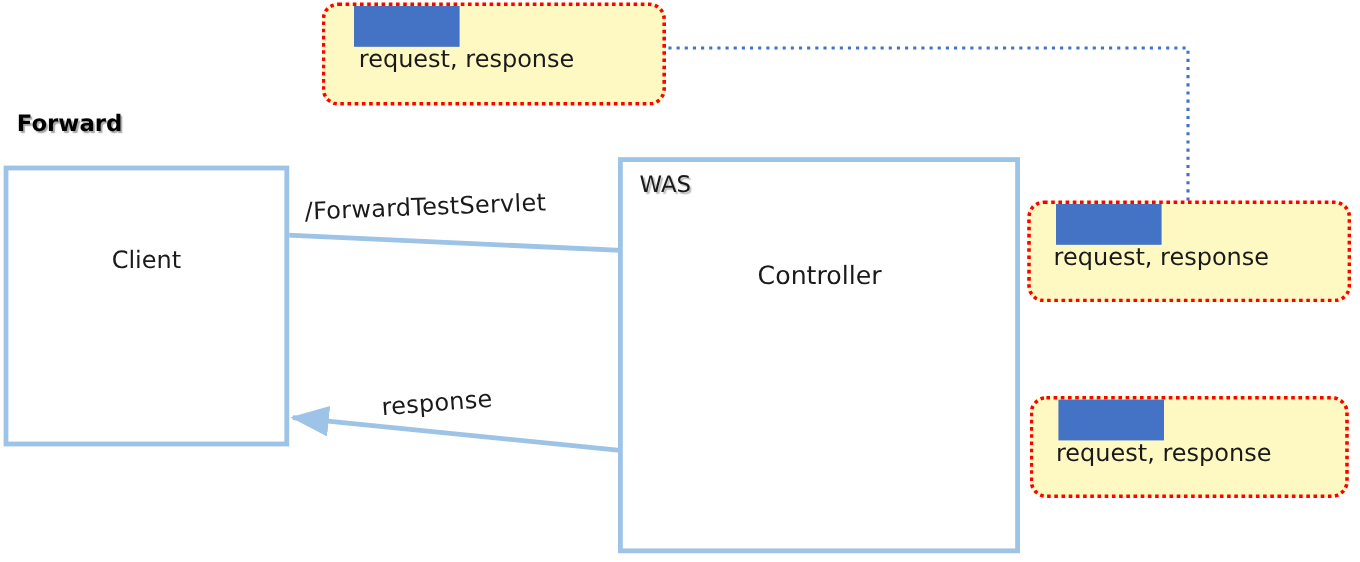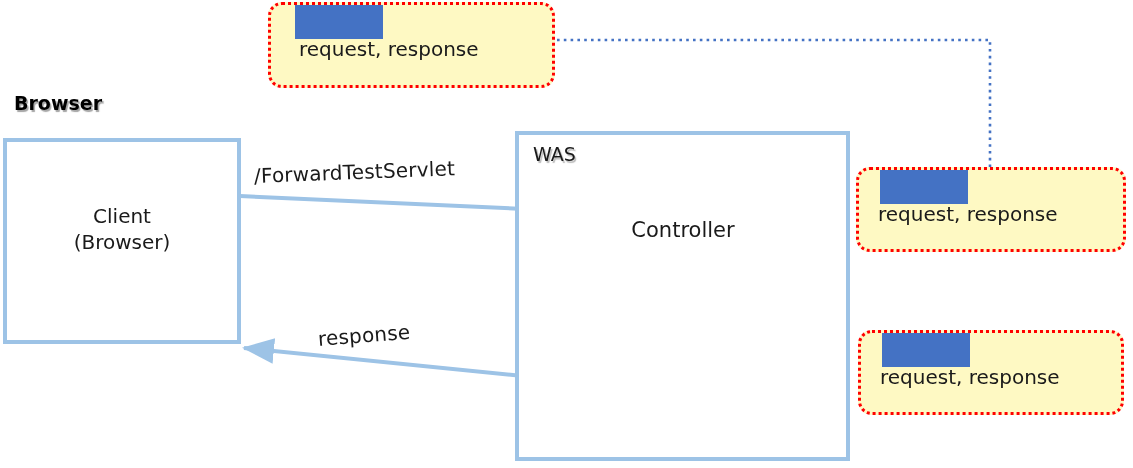--- a/index.html
+++ b/index.html
@@ -136,26 +136,25 @@
 
     <line x1="240" y1="196" x2="568" y2="211" stroke="#9DC3E6" stroke-width="4" marker-end="url(#arrowblue)"></line>
 
     <line x1="679" y1="272" x2="679" y2="358" stroke="#9DC3E6" stroke-width="4" marker-end="url(#arrowblue)"></line>
 
     <line x1="583" y1="382" x2="244" y2="348" stroke="#9DC3E6" stroke-width="4" marker-end="url(#arrowblue)"></line>
 
     <polyline points="557,40 990,40 990,169" fill="none" stroke="#4472C4" stroke-width="2.6" stroke-dasharray="2.6 4.2" stroke-linecap="butt"></polyline>
   </svg>
 
-  <div class="diagram-title">Browser</div>
+  <div class="diagram-title">Forward</div>
 
-  <div class="node-box" style="left:3px; top:138px; width:238px; height:206px;">
+  <div class="node-box" style="left:3px; top:138px; width:238px; height:234px;">
     <div class="node-box-label" style="top:62px;">
       <span>Client</span><br>
-      <span>(Browser)</span>
     </div>
   </div>
 
   <div class="node-box" style="left:515px; top:131px; width:335px; height:330px;">
     <div class="was-label">WAS</div>
   </div>
 
   <div class="ellipse-label" style="left:575px; top:218px; width:216px;">Controller</div>
 
 

